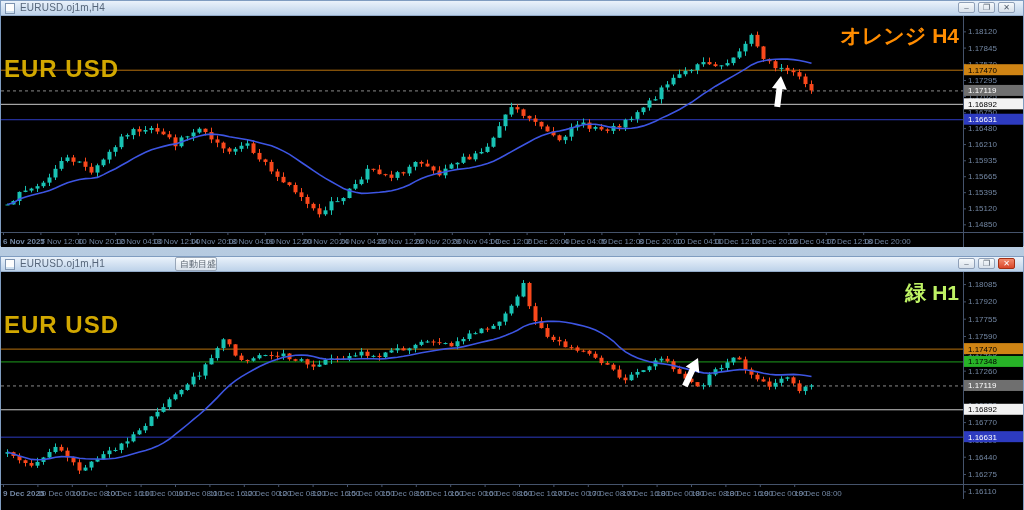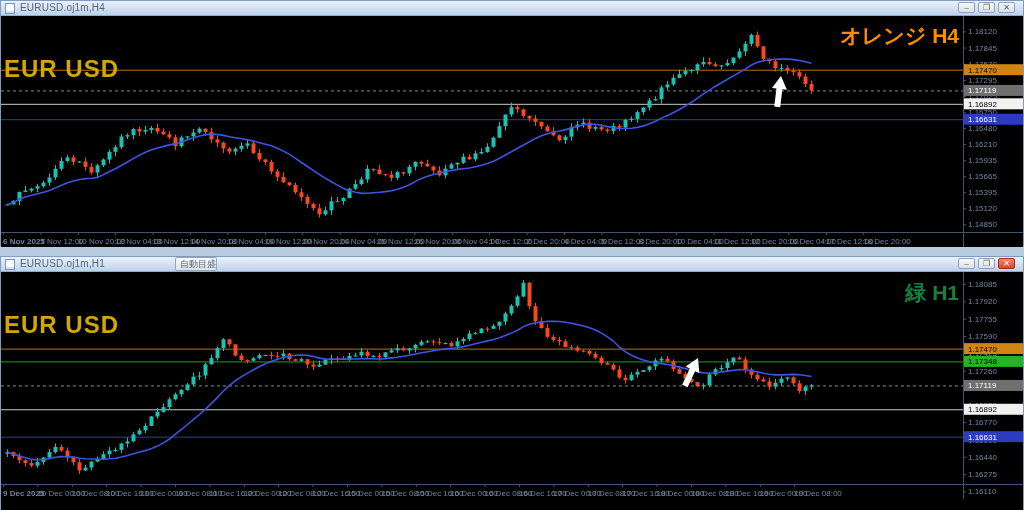--- a/index.html
+++ b/index.html
@@ -797,15 +797,15 @@
         <line x1="690.5" x2="690.5" y1="212" y2="215" stroke="#45536b"></line>
         <text x="690" y="224" font-size="8" fill="#7286a2">18 Dec 08:00</text>
         <line x1="724.9" x2="724.9" y1="212" y2="215" stroke="#45536b"></line>
         <text x="724.4" y="224" font-size="8" fill="#7286a2">18 Dec 16:00</text>
         <line x1="759.3" x2="759.3" y1="212" y2="215" stroke="#45536b"></line>
         <text x="758.8" y="224" font-size="8" fill="#7286a2">19 Dec 00:00</text>
         <line x1="793.6999999999999" x2="793.6999999999999" y1="212" y2="215" stroke="#45536b"></line>
         <text x="793.1999999999999" y="224" font-size="8" fill="#7286a2">19 Dec 08:00</text>
       </svg>
     <div class="watermark">EUR USD</div>
-    <div class="corner" id="corner1" style="top: 7px; color: #15803d;">緑 H1</div>
+    <div class="corner" id="corner1" style="top: 7px; color: #bef264;">緑 H1</div>
   </div>
 </div>
 
 </body></html>

